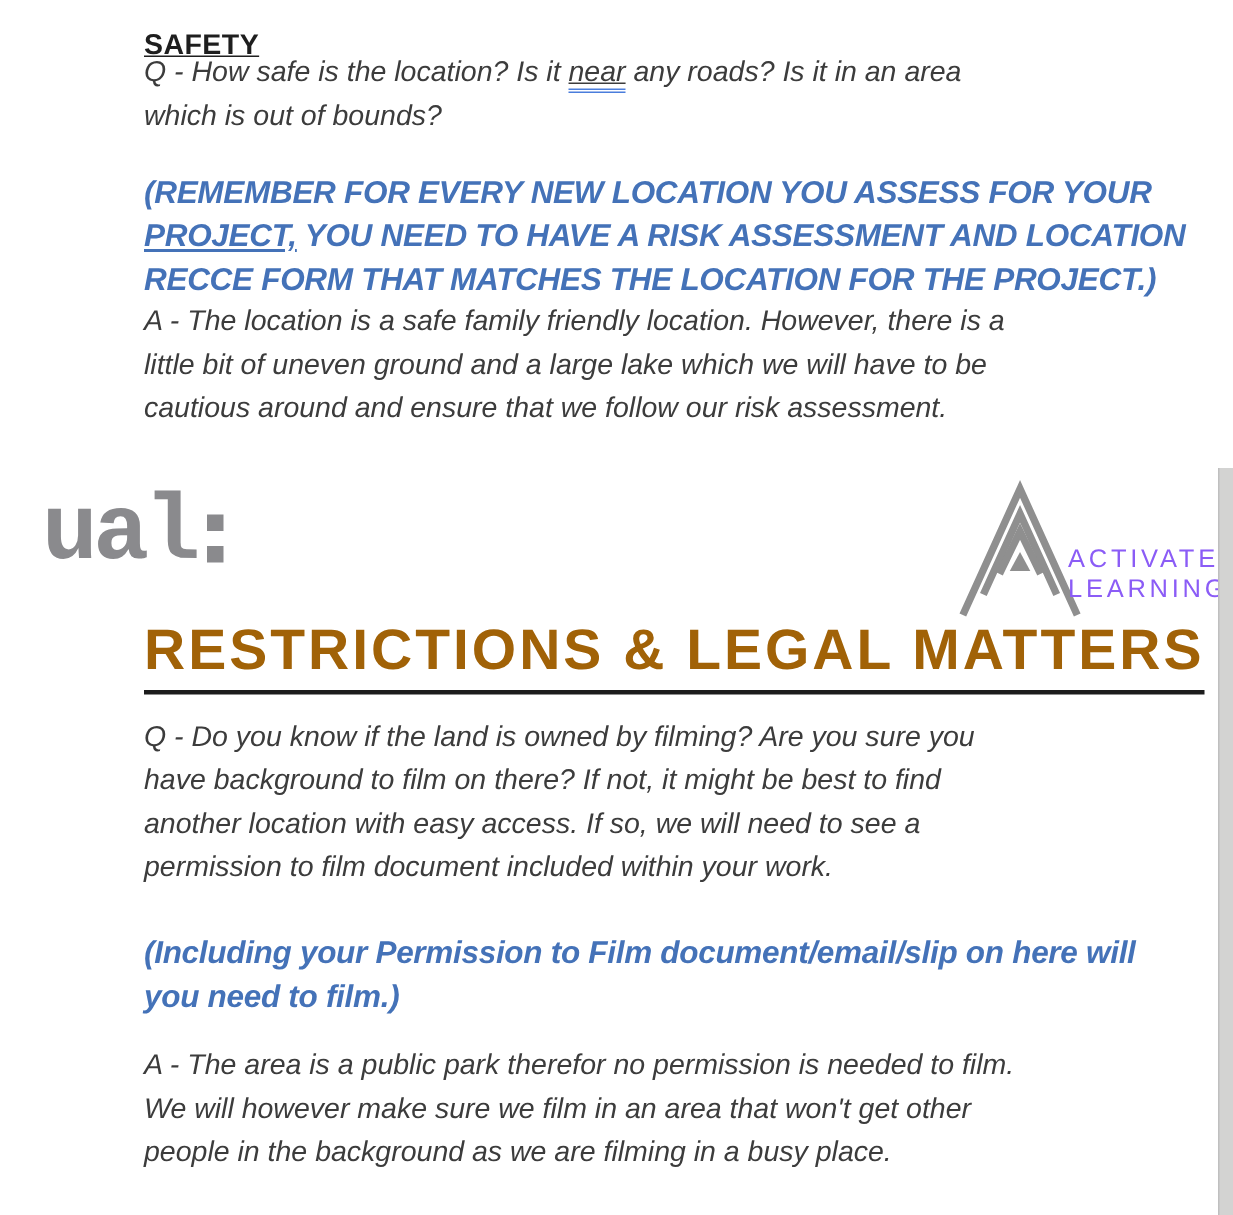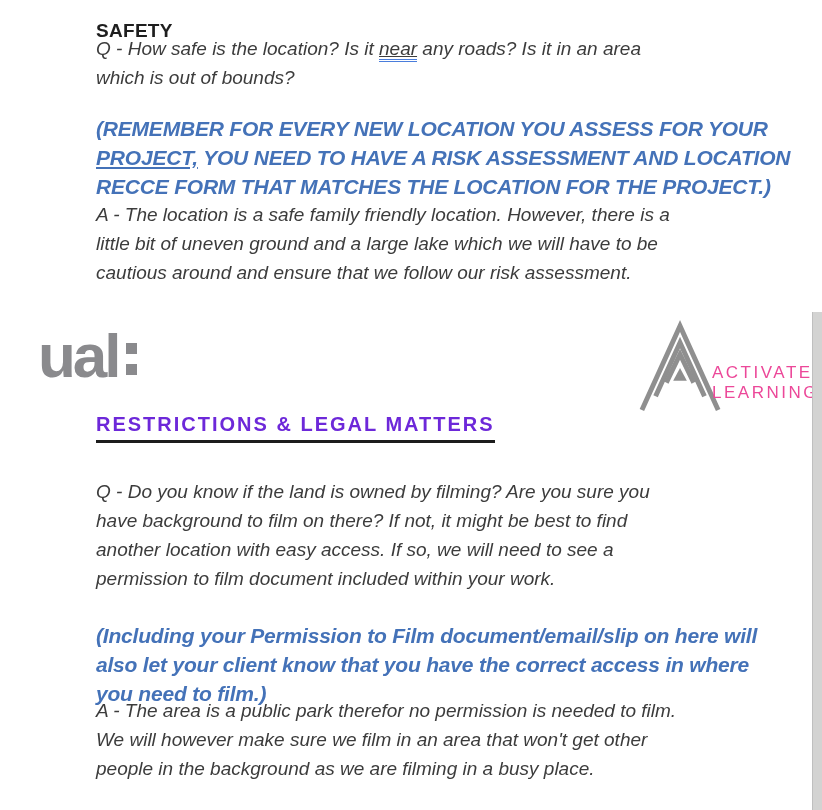--- a/index.html
+++ b/index.html
@@ -7,61 +7,61 @@
     position:relative;
     width:822px;height:810px;
     background:#ffffff;
     font-family:"Liberation Sans", sans-serif;
     overflow:hidden;
   }
   
   .abs{position:absolute;}
   .h-small{
     font-size:19px;font-weight:bold;color:#1e1e1e;
-    letter-spacing:.3px;
+    text-decoration:underline;letter-spacing:.3px;
   }
   .body-line{
     font-size:19px;font-style:italic;color:#3c3c3c;
     line-height:29px;white-space:nowrap;
   }
   .note-line{
     font-size:21px;font-style:italic;font-weight:bold;color:#4472b8;
     line-height:29px;white-space:nowrap;letter-spacing:-.2px;
   }
   .mark-underline{text-decoration:underline;}
   .gram-mark{
     display:inline-block;line-height:21px;
     text-decoration:underline;
     border-bottom:3px double #4a7ddc;
     margin-bottom:-4px;
   }
   .h-large{
     display:inline-block;
-    font-size:20px;font-weight:bold;color:#6d28d9;
+    font-size:38px;font-weight:bold;color:#a16207;
     letter-spacing:2px;
     border-bottom:3px solid #1c1c1c;
     padding-bottom:4px;white-space:nowrap;
   }
   
   .ual-wrap{display:flex;align-items:flex-start;}
   .ual-mark{
     font-size:62px;line-height:56px;font-weight:bold;
     color:#8a8a8d;letter-spacing:-3px;
   }
   .ual-colon{position:relative;width:12px;height:56px;margin-left:7px;}
   .ual-colon .dot{position:absolute;left:0;width:11px;height:11px;background:#8a8a8d;}
   .dot-top{top:15px;}
   .dot-bottom{top:36px;}
   .ual-text{margin-left:32px;padding-top:10px;}
   .ual-text div{
     font-size:15px;font-weight:bold;color:#8a8a8d;line-height:17px;
   }
   
   .al-text div{
-    font-size:17px;color:#ec4899;line-height:20px;letter-spacing:2.5px;
+    font-size:17px;color:#8b5cf6;line-height:20px;letter-spacing:2.5px;
     white-space:nowrap;
   }
   
   .edge-strip{
     position:absolute;right:0;top:312px;bottom:0;width:9px;
     background:#d3d3d2;border-left:1px solid #bfbfbf;
   }
 </style>
 </head>
 <body>
@@ -80,21 +80,21 @@
     <div class="note-line"><span class="mark-underline">PROJECT,</span><span> YOU NEED TO HAVE A RISK ASSESSMENT AND LOCATION</span></div>
     <div class="note-line">RECCE FORM THAT MATCHES THE LOCATION FOR THE PROJECT.)</div>
   </div>
 
   <div class="abs" style="left:96px;top:200px;">
     <div class="body-line">A - The location is a safe family friendly location. However, there is a</div>
     <div class="body-line">little bit of uneven ground and a large lake which we will have to be</div>
     <div class="body-line">cautious around and ensure that we follow our risk assessment.</div>
   </div>
 
-  <div class="abs ual-wrap" style="left:38px;top:328px;">
+  <div class="abs ual-wrap" style="left:28px;top:328px;font-family:Liberation Mono, monospace;">
     <div class="ual-mark">ual</div>
     <div class="ual-colon">
       <div class="dot dot-top"></div>
       <div class="dot dot-bottom"></div>
     </div>
   </div>
 
   <div class="abs" style="left:637px;top:320px;">
     <svg width="88" height="93" viewBox="0 0 90 95">
       <path d="M5 92 L44 6 L83 92" fill="none" stroke="#8f8f8f" stroke-width="5"></path>
@@ -114,21 +114,20 @@
 
   <div class="abs" style="left:96px;top:477px;">
     <div class="body-line">Q - Do you know if the land is owned by filming? Are you sure you</div>
     <div class="body-line">have background to film on there? If not, it might be best to find</div>
     <div class="body-line">another location with easy access. If so, we will need to see a</div>
     <div class="body-line">permission to film document included within your work.</div>
   </div>
 
   <div class="abs" style="left:96px;top:621px;">
     <div class="note-line">(Including your Permission to Film document/email/slip on here will</div>
-    <div class="note-line">also let your client know that you have the correct access in where</div>
     <div class="note-line">you need to film.)</div>
   </div>
 
   <div class="abs" style="left:96px;top:696px;">
     <div class="body-line">A - The area is a public park therefor no permission is needed to film.</div>
     <div class="body-line">We will however make sure we film in an area that won't get other</div>
     <div class="body-line">people in the background as we are filming in a busy place.</div>
   </div>
 
   <div class="edge-strip"></div>

